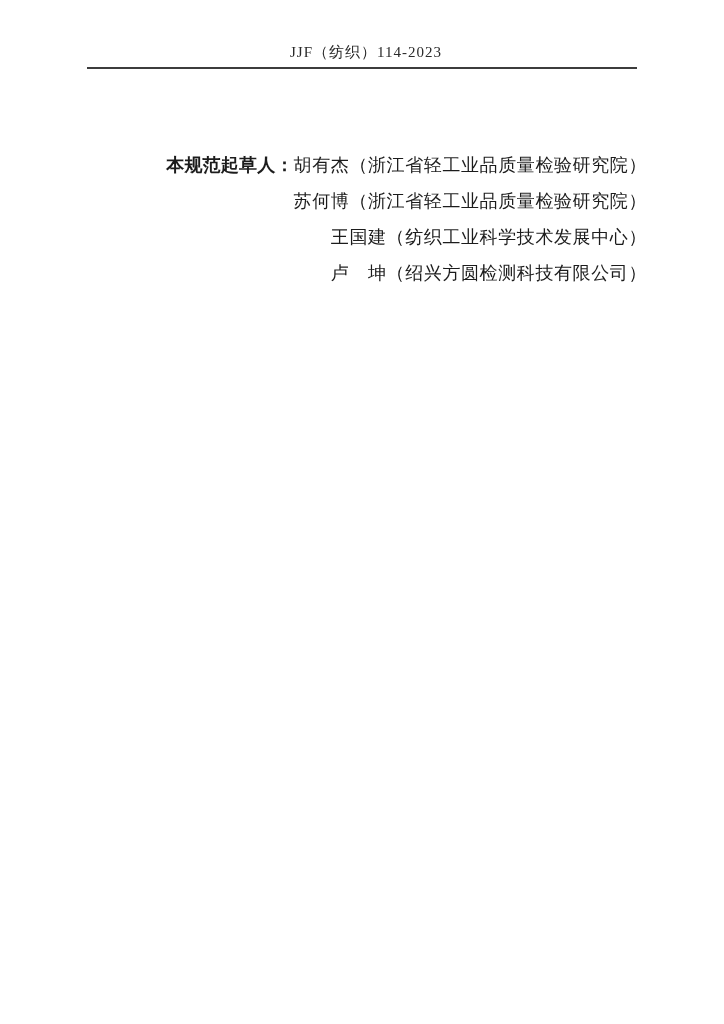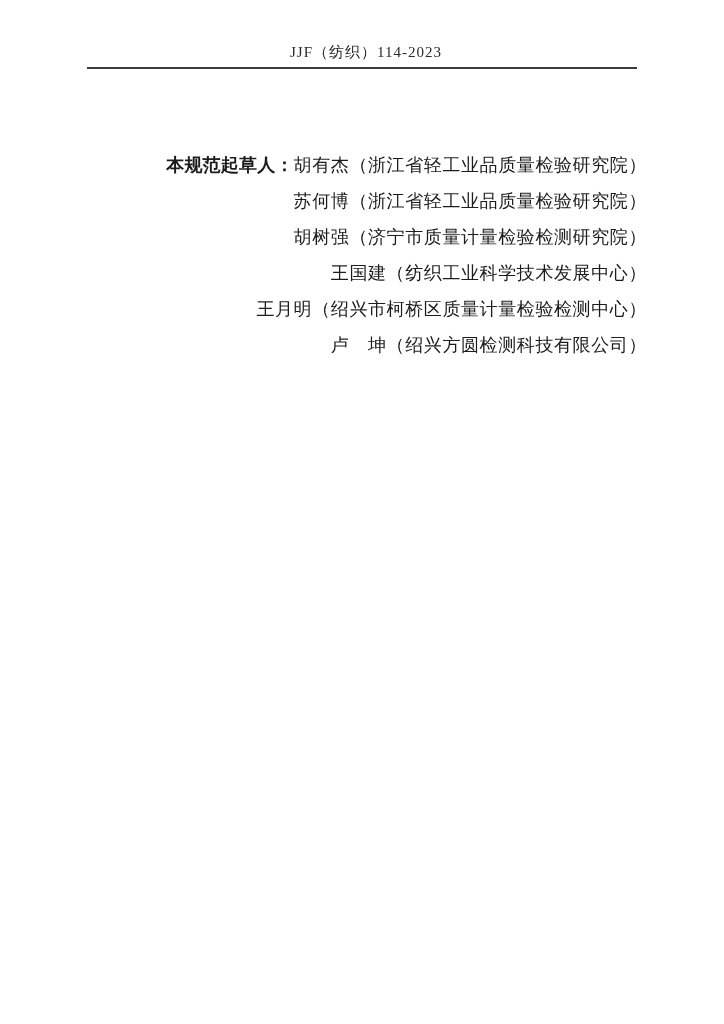--- a/index.html
+++ b/index.html
@@ -62,19 +62,17 @@
 
   <div class="header-text">JJF（纺织）114-2023</div>
 
   <div class="header-rule"></div>
 
   <div class="drafters">
     <div class="row">
       <span class="drafters-label">本规范起草人：</span><span>胡有杰（浙江省轻工业品质量检验研究院）</span>
     </div>
     <div class="row indent">苏何博（浙江省轻工业品质量检验研究院）</div>
-    <div class="row indent">胡树强（济宁市质量计量检验检测研究院）</div>
     <div class="row indent">王国建（纺织工业科学技术发展中心）</div>
-    <div class="row indent">王月明（绍兴市柯桥区质量计量检验检测中心）</div>
     <div class="row indent">卢　坤（绍兴方圆检测科技有限公司）</div>
   </div>
 
 </div>
 
 </body></html>

